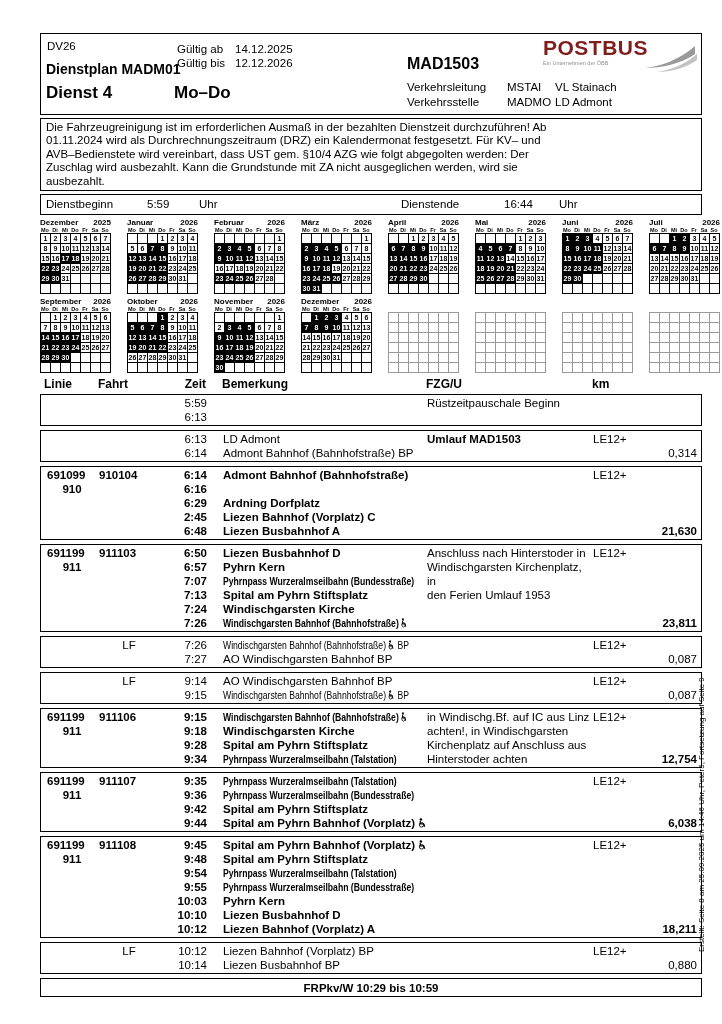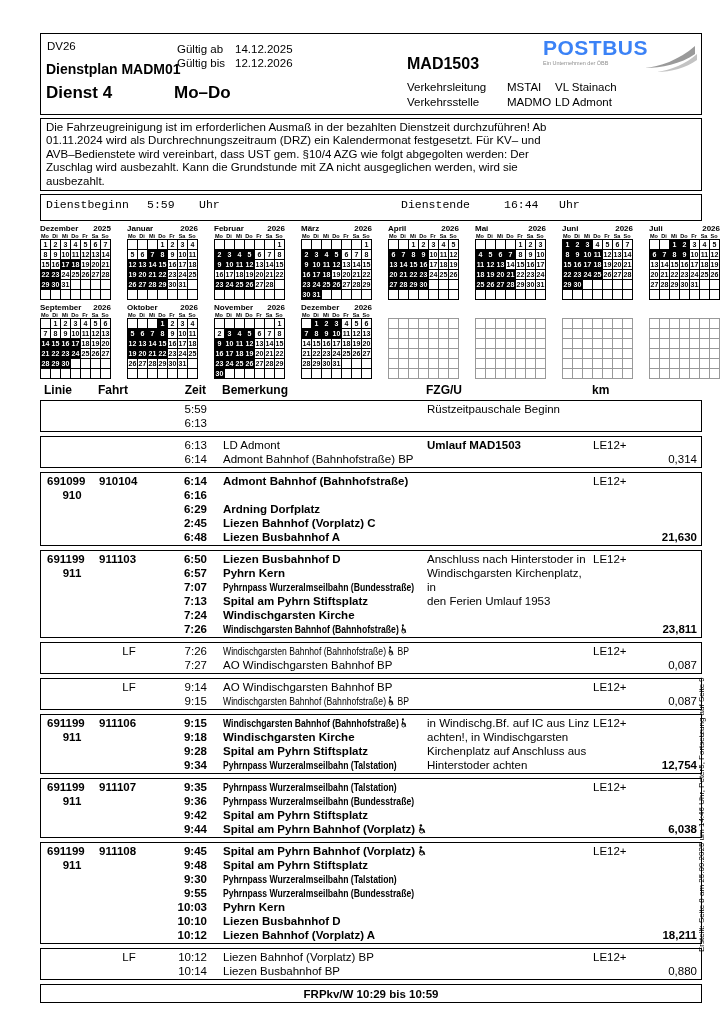--- a/index.html
+++ b/index.html
@@ -8,33 +8,33 @@
   .page{position:absolute;left:40px;top:33px;width:662px;}
   .box{border:1.5px solid #000;box-sizing:border-box;background:#fff;}
 
   
   .header-box{height:82px;position:relative;margin-bottom:3px;}
   .dv{position:absolute;left:6px;top:6px;font-size:11.5px;}
   .validity{position:absolute;left:136px;top:8px;font-size:11.5px;line-height:14px;}
   .validity .vlabel{display:inline-block;width:58px;}
   .mad{position:absolute;left:366px;top:21px;font-size:16px;font-weight:bold;text-align:center;}
   .logo{position:absolute;right:6px;top:3px;width:152px;height:40px;}
-  .logo-text{font-size:21px;font-weight:bold;color:#3b82f6;letter-spacing:0.5px;line-height:22px;}
+  .logo-text{font-size:21px;font-weight:bold;color:#7f1d1d;letter-spacing:0.5px;line-height:22px;}
   .logo-tagline{font-size:5.5px;color:#8f8f8f;margin-top:1px;}
   .logo-swoosh{position:absolute;right:-2px;top:8px;}
   .doc-title{position:absolute;left:5px;top:27px;font-size:14px;font-weight:bold;}
   .doc-sub{position:absolute;left:5px;top:49px;font-size:17px;font-weight:bold;}
   .doc-sub .days{position:absolute;left:128px;top:0;white-space:nowrap;}
   .org{position:absolute;left:366px;top:46px;font-size:11.5px;line-height:15px;}
   .org .olabel{display:inline-block;width:100px;}
   .org .ocode{display:inline-block;width:48px;}
 
   
   .notice{margin-bottom:3px;padding:2px 5px;font-size:11.5px;line-height:13.4px;white-space:pre-line;}
-  .duty{height:27px;position:relative;margin-bottom:3px;font-size:11.5px;font-family:Liberation Mono, monospace;}
+  .duty{height:21px;position:relative;margin-bottom:3px;font-size:11.5px;}
   .duty span{position:absolute;top:3px;}
 
   
   .cal-section{margin-top:1px;margin-bottom:4px;}
   .cal-row{display:flex;gap:16px;margin-bottom:3px;}
   .cal{width:71px;flex:0 0 auto;}
   .cal-title{display:flex;justify-content:space-between;font-size:8px;font-weight:bold;height:9px;line-height:9px;}
   .cal-wd{display:flex;height:6px;}
   .cal-wd span{width:10px;font-size:5.5px;text-align:center;font-weight:bold;line-height:6px;}
   .cal-grid{border-left:1px solid #000;border-top:1px solid #000;display:grid;grid-template-columns:repeat(7,10px);width:70px;}
@@ -1207,21 +1207,21 @@
         <div class="c-linie2" style="grid-row: 2;">911</div>
         <div class="c-fahrt" style="grid-row: 1;">911108</div>
         <div class="c-zeit bold" style="grid-row: 1;">9:45</div>
         <div class="c-stop bold" style="grid-row: 1;"><span>Spital am Pyhrn Bahnhof (Vorplatz)<span><svg class="wicon" viewBox="0 0 10 11" xmlns="http://www.w3.org/2000/svg">
                 <circle cx="3.2" cy="1.6" r="1.4"></circle>
                 <path d="M2.5 3.2 L2.5 6.4 L6.3 6.4 L7.5 9.6" stroke="#000" stroke-width="1.3" fill="none"></path>
                 <circle cx="4" cy="7.5" r="2.5" fill="none" stroke="#000" stroke-width="1"></circle>
               </svg></span></span></div>
         <div class="c-zeit bold" style="grid-row: 2;">9:48</div>
         <div class="c-stop bold" style="grid-row: 2;"><span>Spital am Pyhrn Stiftsplatz</span></div>
-        <div class="c-zeit bold" style="grid-row: 3;">9:30</div>
+        <div class="c-zeit bold" style="grid-row: 3;">9:54</div>
         <div class="c-stop bold" style="grid-row: 3;"><span class="cond">Pyhrnpass Wurzeralmseilbahn (Talstation)</span></div>
         <div class="c-zeit bold" style="grid-row: 4;">9:55</div>
         <div class="c-stop bold" style="grid-row: 4;"><span class="cond">Pyhrnpass Wurzeralmseilbahn (Bundesstraße)</span></div>
         <div class="c-zeit bold" style="grid-row: 5;">10:03</div>
         <div class="c-stop bold" style="grid-row: 5;"><span>Pyhrn Kern</span></div>
         <div class="c-zeit bold" style="grid-row: 6;">10:10</div>
         <div class="c-stop bold" style="grid-row: 6;"><span>Liezen Busbahnhof D</span></div>
         <div class="c-zeit bold" style="grid-row: 7;">10:12</div>
         <div class="c-stop bold" style="grid-row: 7;"><span>Liezen Bahnhof (Vorplatz) A</span></div>
         <div class="c-km bold" style="grid-row: 7;">18,211</div>

